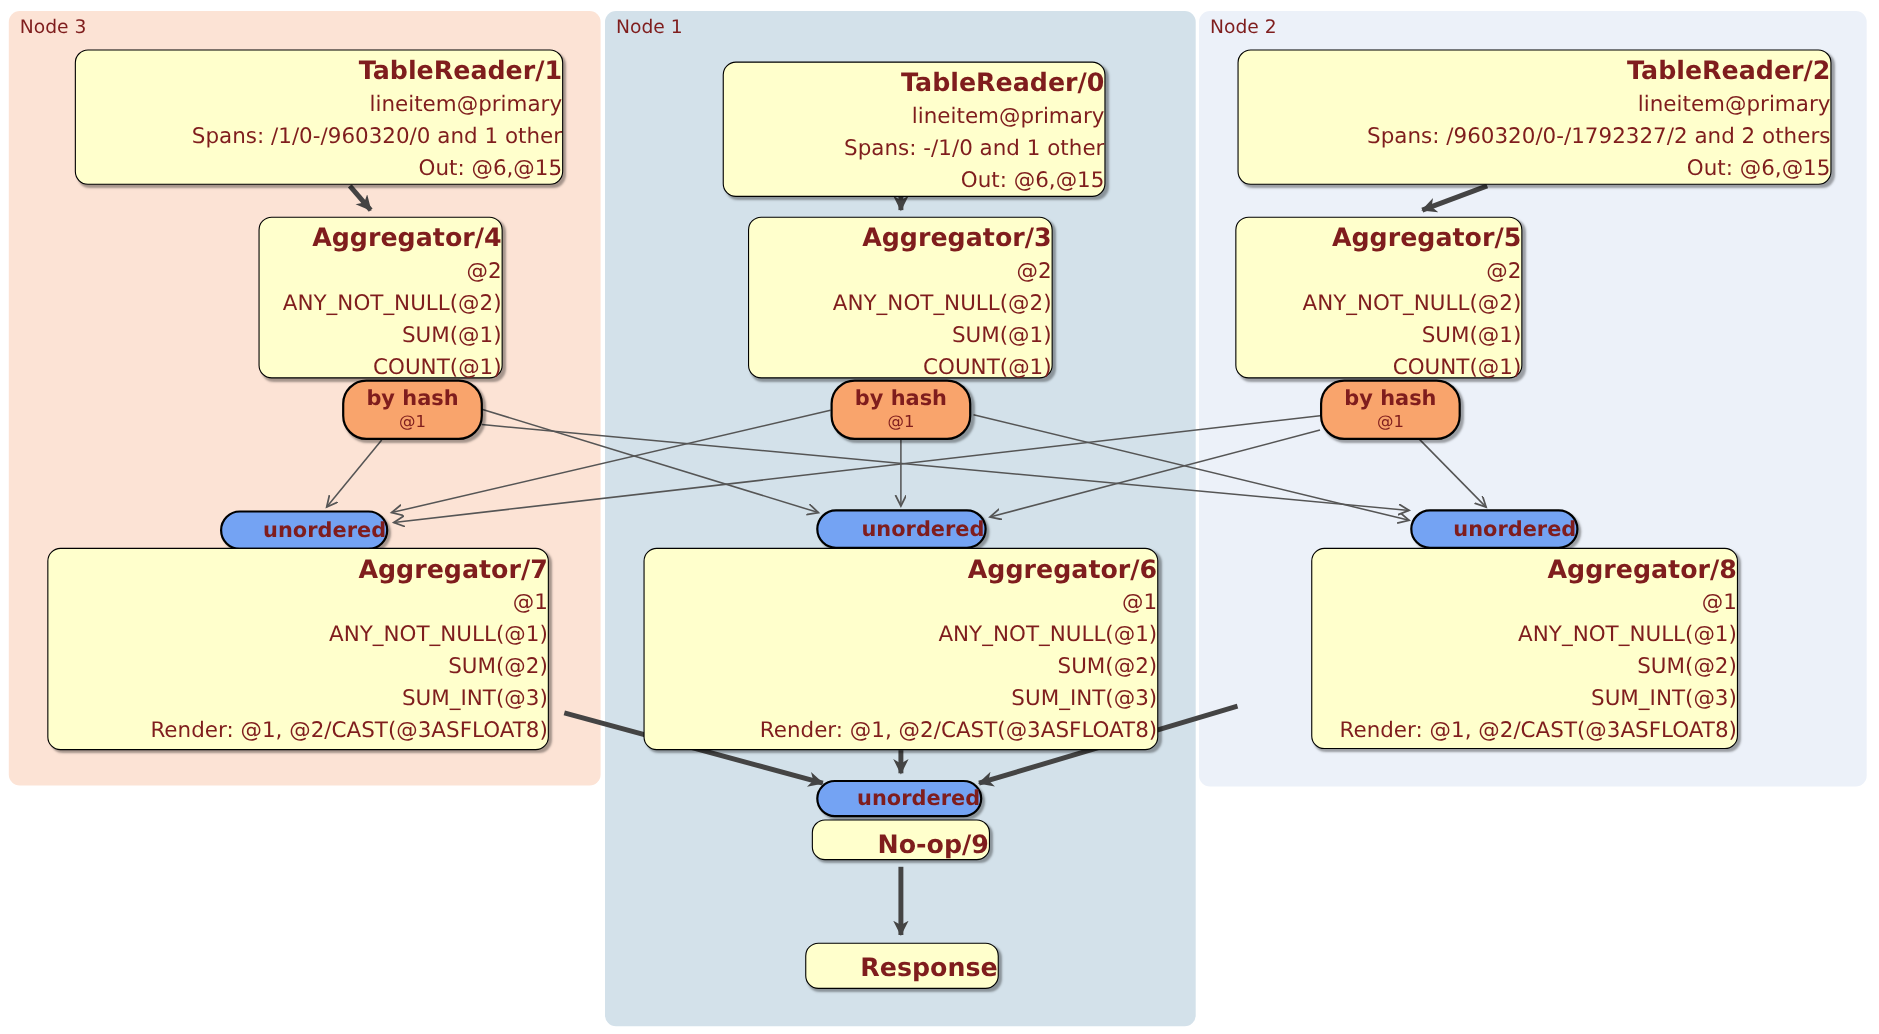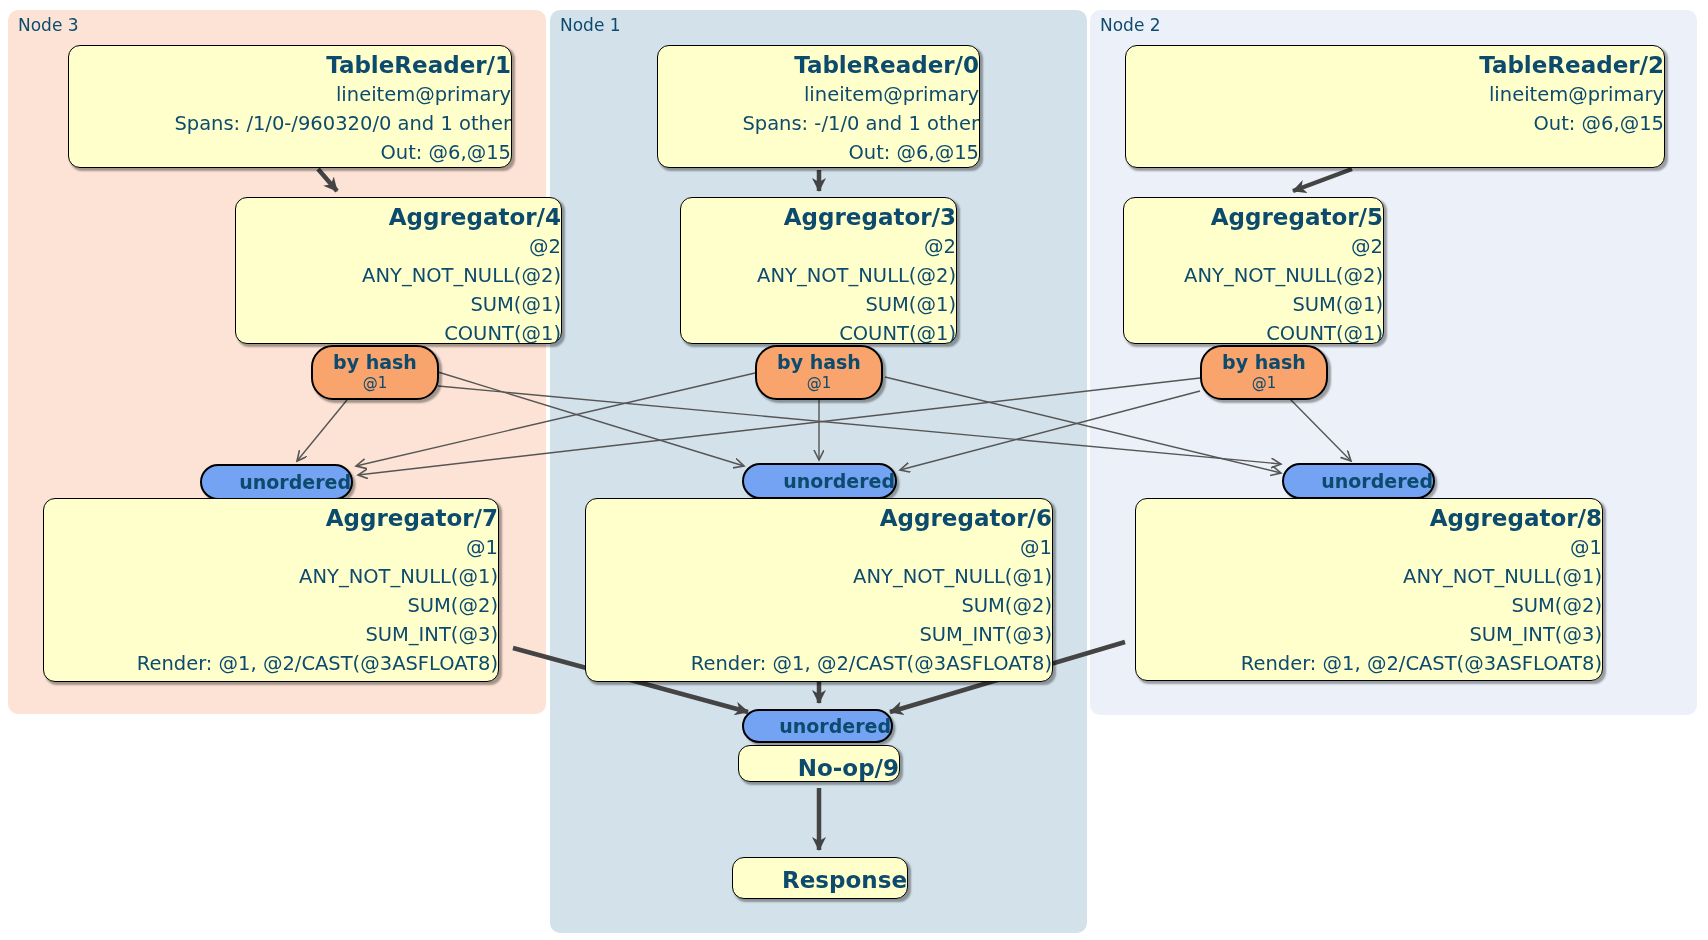--- a/index.html
+++ b/index.html
@@ -1,20 +1,20 @@
 <!DOCTYPE html>
 <html><head>
 <meta charset="utf-8">
 <style>
   html,body { margin:0; padding:0; background:#ffffff; }
   .canvas {
     position:relative; width:1708px; height:940px; overflow:hidden;
     background:#ffffff;
     font-family:"DejaVu Sans","Liberation Sans",sans-serif;
-    color:#0c4a6e;
+    color:#7f1d1d;
   }
   .region { position:absolute; border-radius:10px; }
   .region-n3 { left:8px;   top:10px; width:538px; height:704px; background:#fce3d5; }
   .region-n1 { left:550px; top:10px; width:537px; height:923px; background:#d3e1ea; }
   .region-n2 { left:1090px;top:10px; width:607px; height:705px; background:#ecf1f9; }
   .region-label { position:absolute; left:10px; top:5px; font-size:17px; }
 
   svg.edges { position:absolute; left:0; top:0; }
 
   .nbox {
@@ -91,33 +91,34 @@
       <line x1="1290" y1="399" x2="1351" y2="461" marker-end="url(#arrow-thin)"></line>
     </g>
   </svg>
 
   <div class="nbox" style="left:68px;top:45px;width:444px;height:123px">
     <div class="title">TableReader/1</div>
     <div class="line">lineitem@primary</div>
     <div class="line">Spans: /1/0-/960320/0 and 1 other</div>
     <div class="line">Out: @6,@15</div>
   </div>
-  <div class="nbox" style="left:657px;top:45px;width:323px;height:123px">
+  <div class="nbox" style="left:657px;top:56px;width:348px;height:123px">
     <div class="title">TableReader/0</div>
     <div class="line">lineitem@primary</div>
     <div class="line">Spans: -/1/0 and 1 other</div>
     <div class="line">Out: @6,@15</div>
   </div>
   <div class="nbox" style="left:1125px;top:45px;width:540px;height:123px">
     <div class="title">TableReader/2</div>
     <div class="line">lineitem@primary</div>
+    <div class="line">Spans: /960320/0-/1792327/2 and 2 others</div>
     <div class="line">Out: @6,@15</div>
   </div>
 
-  <div class="nbox" style="left:235px;top:197px;width:327px;height:147px">
+  <div class="nbox" style="left:235px;top:197px;width:222px;height:147px">
     <div class="title">Aggregator/4</div>
     <div class="line">@2</div>
     <div class="line">ANY_NOT_NULL(@2)</div>
     <div class="line">SUM(@1)</div>
     <div class="line">COUNT(@1)</div>
   </div>
   <div class="nbox" style="left:680px;top:197px;width:277px;height:147px">
     <div class="title">Aggregator/3</div>
     <div class="line">@2</div>
     <div class="line">ANY_NOT_NULL(@2)</div>
@@ -158,21 +159,21 @@
     <div class="line">Render: @1, @2/CAST(@3ASFLOAT8)</div>
   </div>
   <div class="nbox" style="left:585px;top:498px;width:468px;height:184px">
     <div class="title">Aggregator/6</div>
     <div class="line">@1</div>
     <div class="line">ANY_NOT_NULL(@1)</div>
     <div class="line">SUM(@2)</div>
     <div class="line">SUM_INT(@3)</div>
     <div class="line">Render: @1, @2/CAST(@3ASFLOAT8)</div>
   </div>
-  <div class="nbox" style="left:1135px;top:498px;width:468px;height:183px">
+  <div class="nbox" style="left:1192px;top:498px;width:388px;height:183px">
     <div class="title">Aggregator/8</div>
     <div class="line">@1</div>
     <div class="line">ANY_NOT_NULL(@1)</div>
     <div class="line">SUM(@2)</div>
     <div class="line">SUM_INT(@3)</div>
     <div class="line">Render: @1, @2/CAST(@3ASFLOAT8)</div>
   </div>
 
   <div class="pill-un" style="left:742px;top:709px;width:151px;height:34px;line-height:30px">unordered</div>
 

